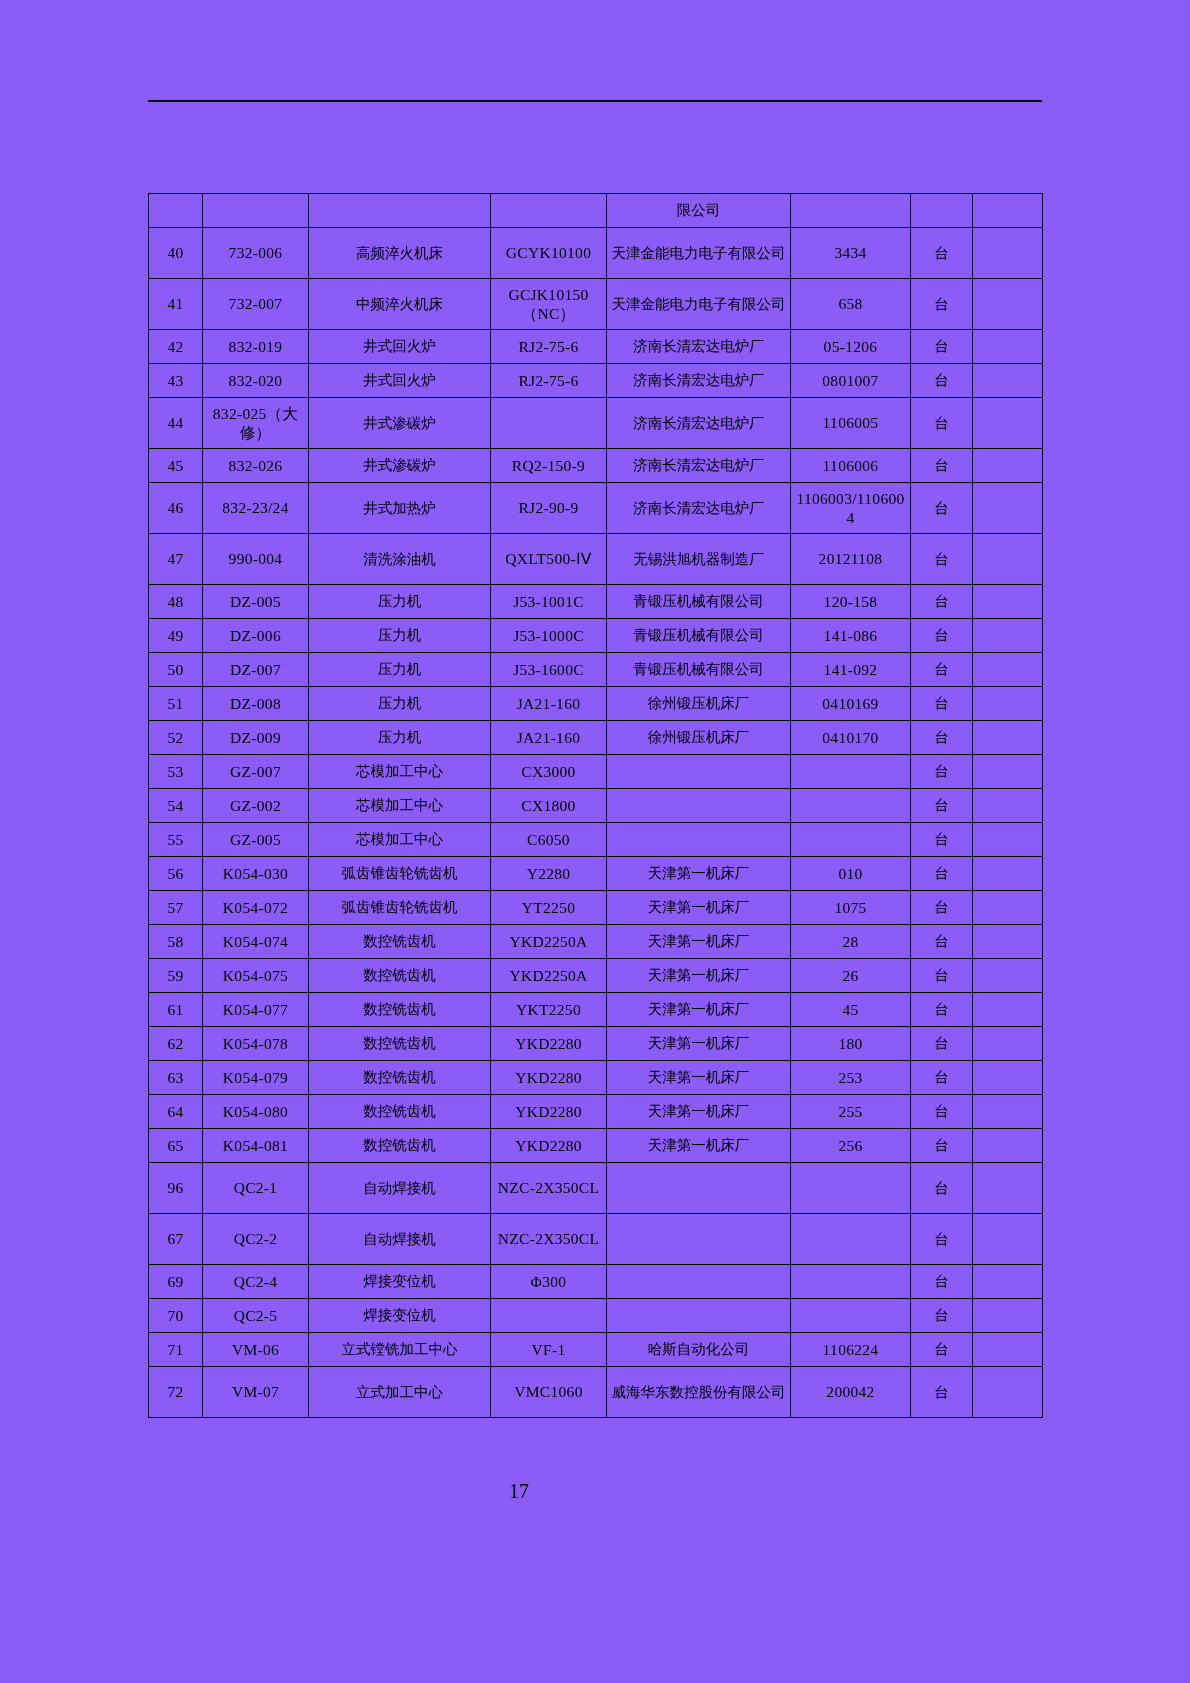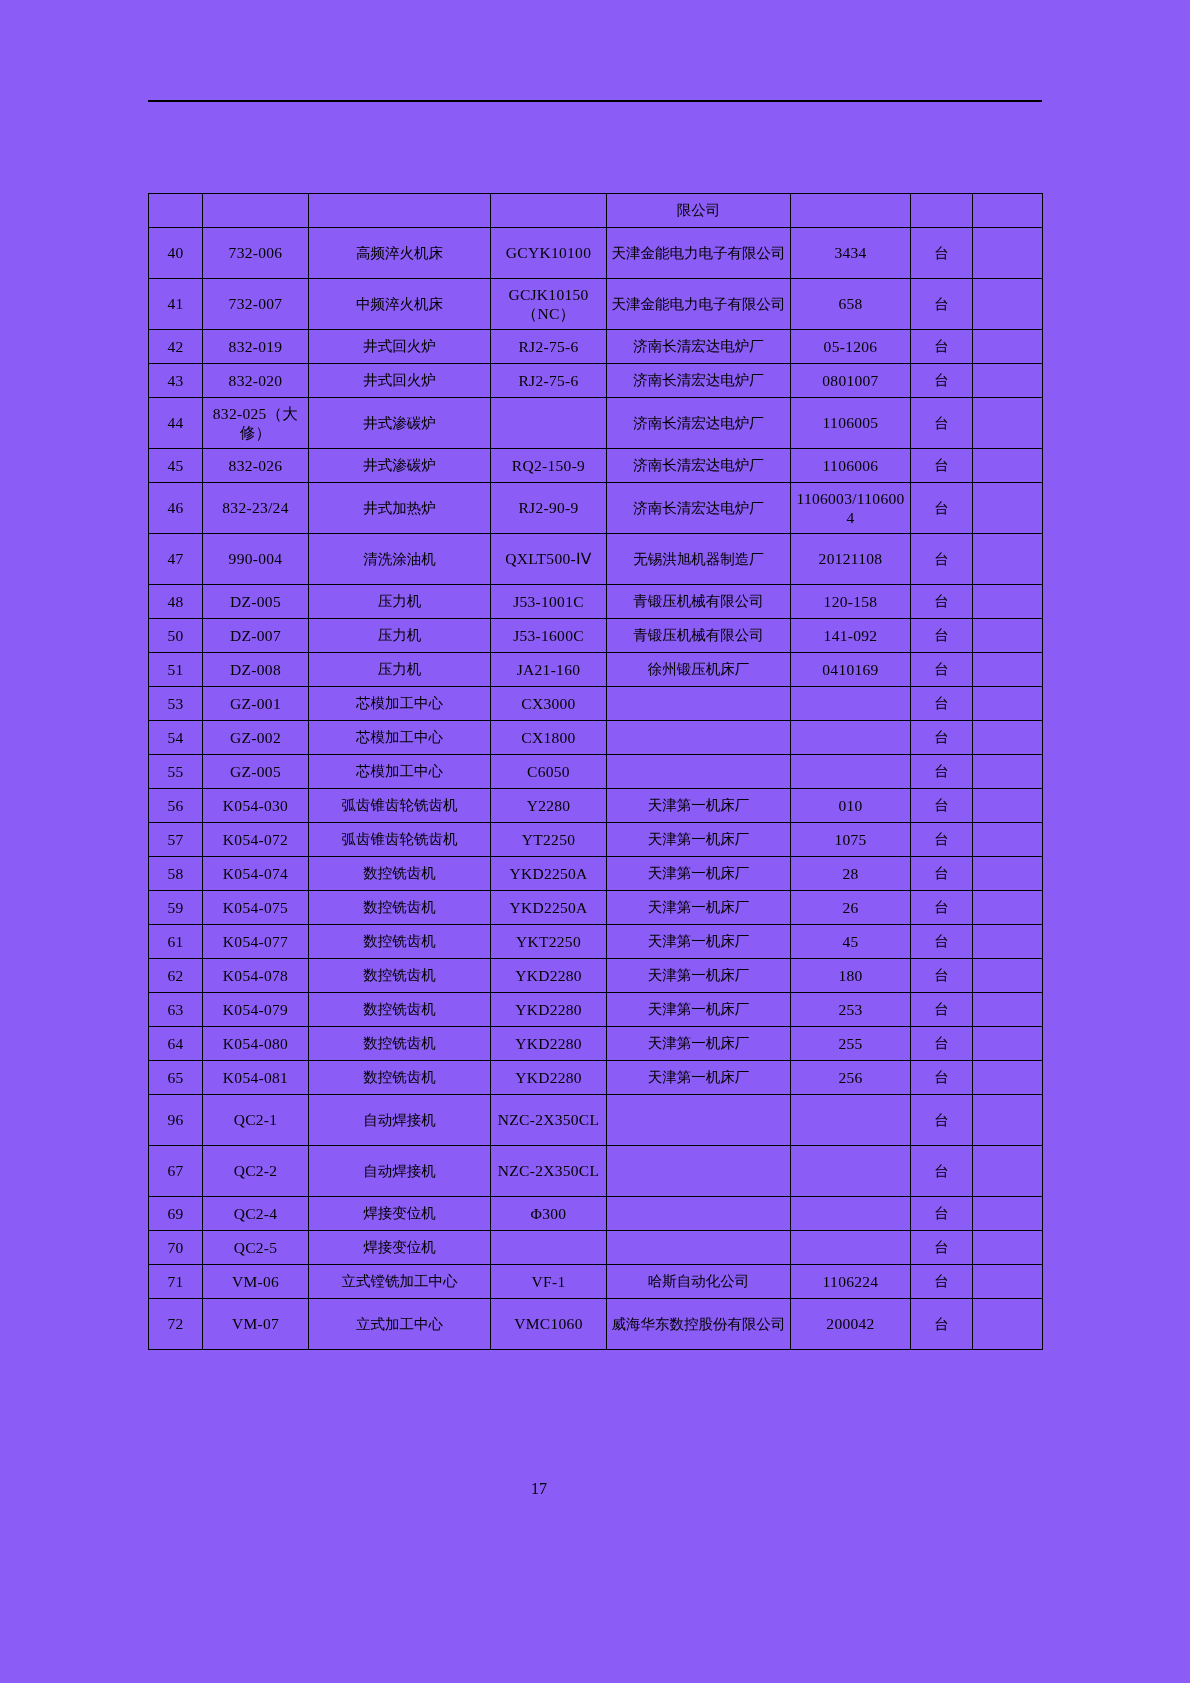--- a/index.html
+++ b/index.html
@@ -71,22 +71,21 @@
   }
   .row-short td { height: 27px; }
   .row-tall td { height: 44px; }
   .page-number {
     position: absolute;
     left: 0;
     top: 1480px;
     width: 1038px;
     text-align: center;
     font-family: "Liberation Serif", serif;
-    font-size: 16px;
-    margin-left: 20px;
+    font-size: 20px;
   }
 </style>
 </head>
 <body>
 
 <div class="page">
 
   <div class="header-rule"></div>
 
   <div class="table-wrap">
@@ -196,42 +195,62 @@
             <td class="latin">48</td>
             <td class="latin">DZ-005</td>
             <td class="cn">压力机</td>
             <td class="latin">J53-1001C</td>
             <td class="cn">青锻压机械有限公司</td>
             <td class="latin">120-158</td>
             <td class="cn">台</td>
             <td class="cn"></td>
           </tr>
           <tr class="row-short">
+            <td class="latin">49</td>
+            <td class="latin">DZ-006</td>
+            <td class="cn">压力机</td>
+            <td class="latin">J53-1000C</td>
+            <td class="cn">青锻压机械有限公司</td>
+            <td class="latin">141-086</td>
+            <td class="cn">台</td>
+            <td class="cn"></td>
+          </tr>
+          <tr class="row-short">
             <td class="latin">50</td>
             <td class="latin">DZ-007</td>
             <td class="cn">压力机</td>
             <td class="latin">J53-1600C</td>
             <td class="cn">青锻压机械有限公司</td>
             <td class="latin">141-092</td>
             <td class="cn">台</td>
             <td class="cn"></td>
           </tr>
           <tr class="row-short">
             <td class="latin">51</td>
             <td class="latin">DZ-008</td>
             <td class="cn">压力机</td>
             <td class="latin">JA21-160</td>
             <td class="cn">徐州锻压机床厂</td>
             <td class="latin">0410169</td>
             <td class="cn">台</td>
             <td class="cn"></td>
           </tr>
           <tr class="row-short">
+            <td class="latin">52</td>
+            <td class="latin">DZ-009</td>
+            <td class="cn">压力机</td>
+            <td class="latin">JA21-160</td>
+            <td class="cn">徐州锻压机床厂</td>
+            <td class="latin">0410170</td>
+            <td class="cn">台</td>
+            <td class="cn"></td>
+          </tr>
+          <tr class="row-short">
             <td class="latin">53</td>
-            <td class="latin">GZ-001</td>
+            <td class="latin">GZ-007</td>
             <td class="cn">芯模加工中心</td>
             <td class="latin">CX3000</td>
             <td class="cn"></td>
             <td class="latin"></td>
             <td class="cn">台</td>
             <td class="cn"></td>
           </tr>
           <tr class="row-short">
             <td class="latin">54</td>
             <td class="latin">GZ-002</td>

